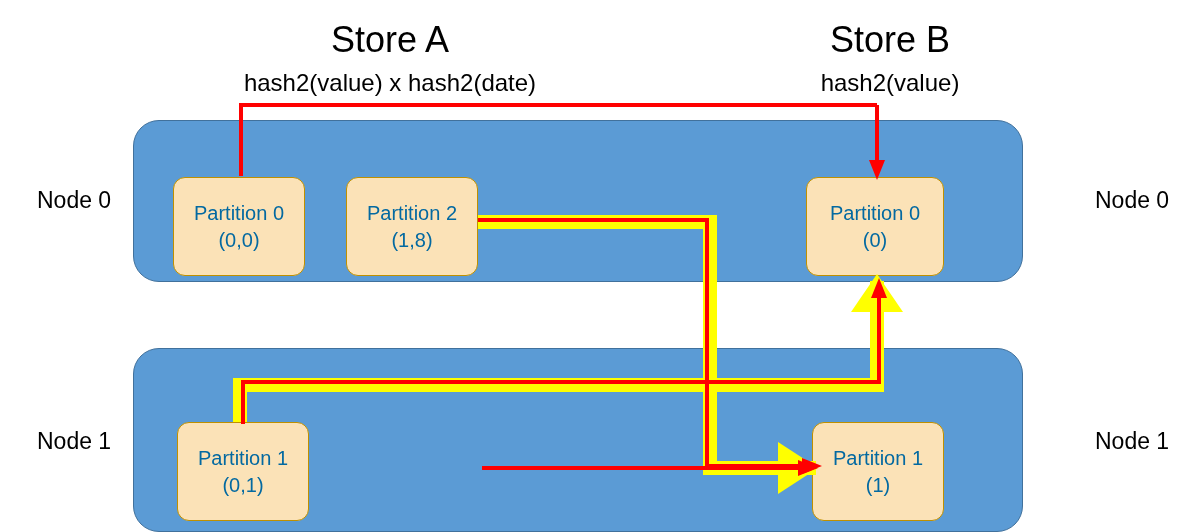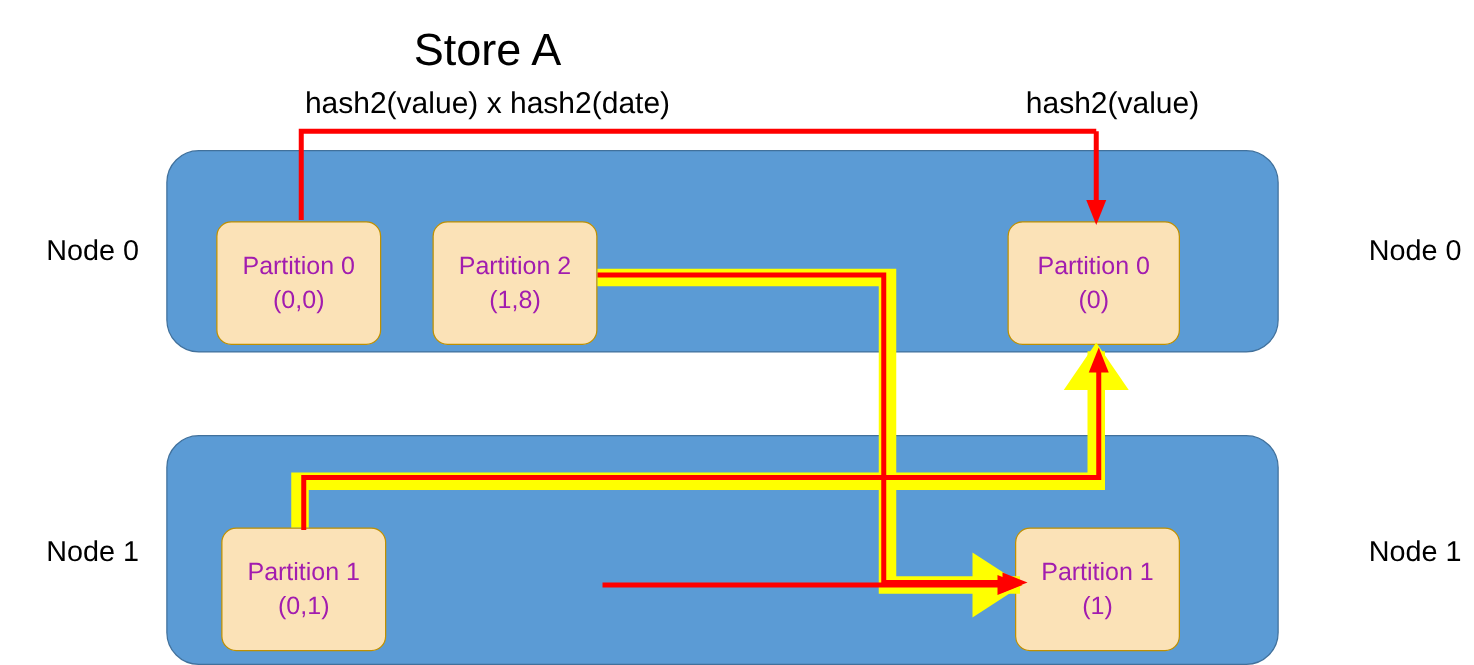--- a/index.html
+++ b/index.html
@@ -25,32 +25,33 @@
     margin-left:20px;
   }
   .node-box{
     position:absolute;background:#5B9BD5;border:1px solid #41719C;
     border-radius:26px;box-sizing:border-box;
   }
   .partition{
     position:absolute;background:#FBE2B7;border:1px solid #BF9000;
     border-radius:12px;box-sizing:border-box;
     display:flex;flex-direction:column;align-items:center;justify-content:center;
-    color:#a21caf;font-size:20px;line-height:27px;text-align:center;
+    color:#0369a1;font-size:20px;line-height:27px;text-align:center;
   }
   .partition .pline{display:block;}
 </style>
 </head>
 <body>
 
 <div class="canvas">
 
   <div class="store-title" style="left:180px;top:18px;width:420px;">Store A</div>
   <div class="store-sub" style="left:130px;top:68px;width:520px;">hash2(value) x hash2(date)</div>
 
+  <div class="store-title" style="left:690px;top:18px;width:400px;">Store B</div>
   <div class="store-sub" style="left:690px;top:68px;width:400px;">hash2(value)</div>
 
   <div class="node-label" style="left:17px;top:186px;">Node 0</div>
   <div class="node-label" style="left:1075px;top:186px;">Node 0</div>
   <div class="node-label" style="left:17px;top:427px;">Node 1</div>
   <div class="node-label" style="left:1075px;top:427px;">Node 1</div>
 
   <div class="node-box" style="left:133px;top:120px;width:890px;height:162px;"></div>
 
   <div class="node-box" style="left:133px;top:348px;width:890px;height:184px;"></div>

